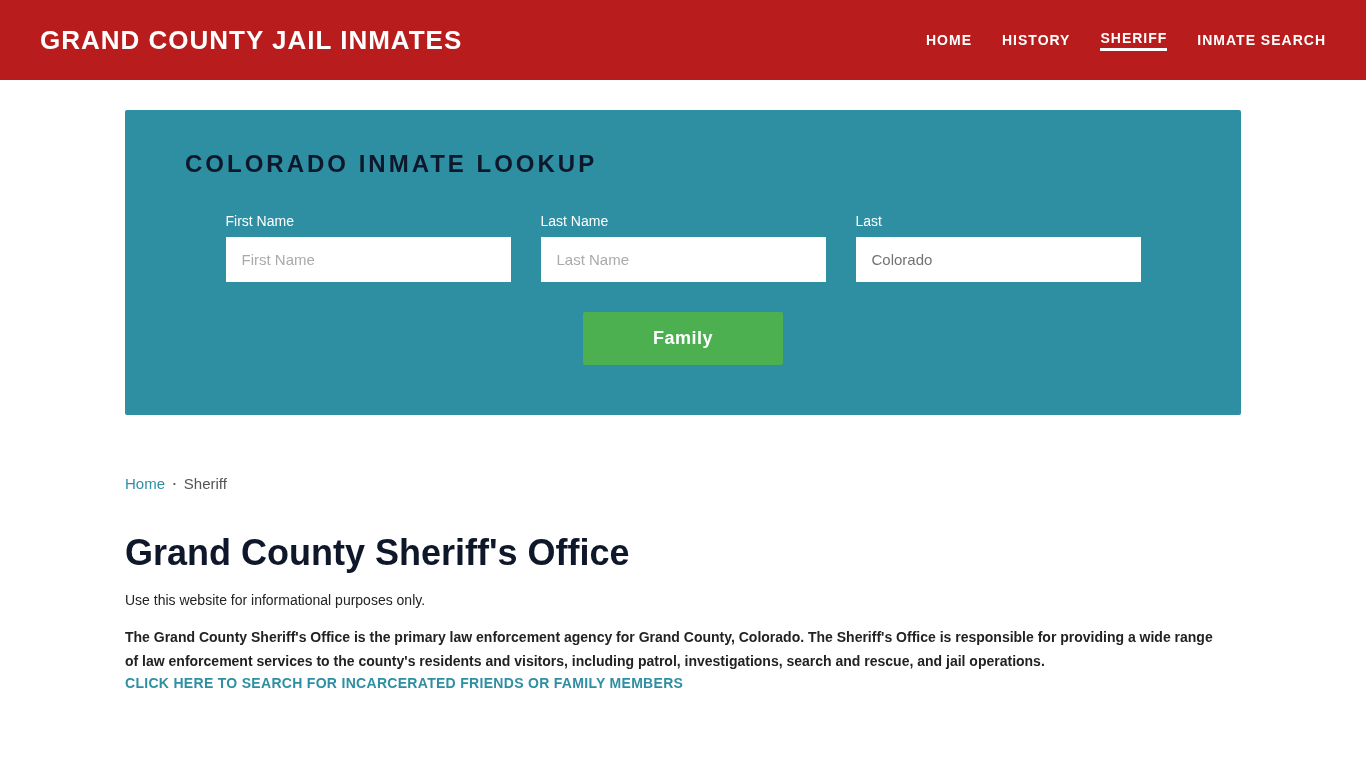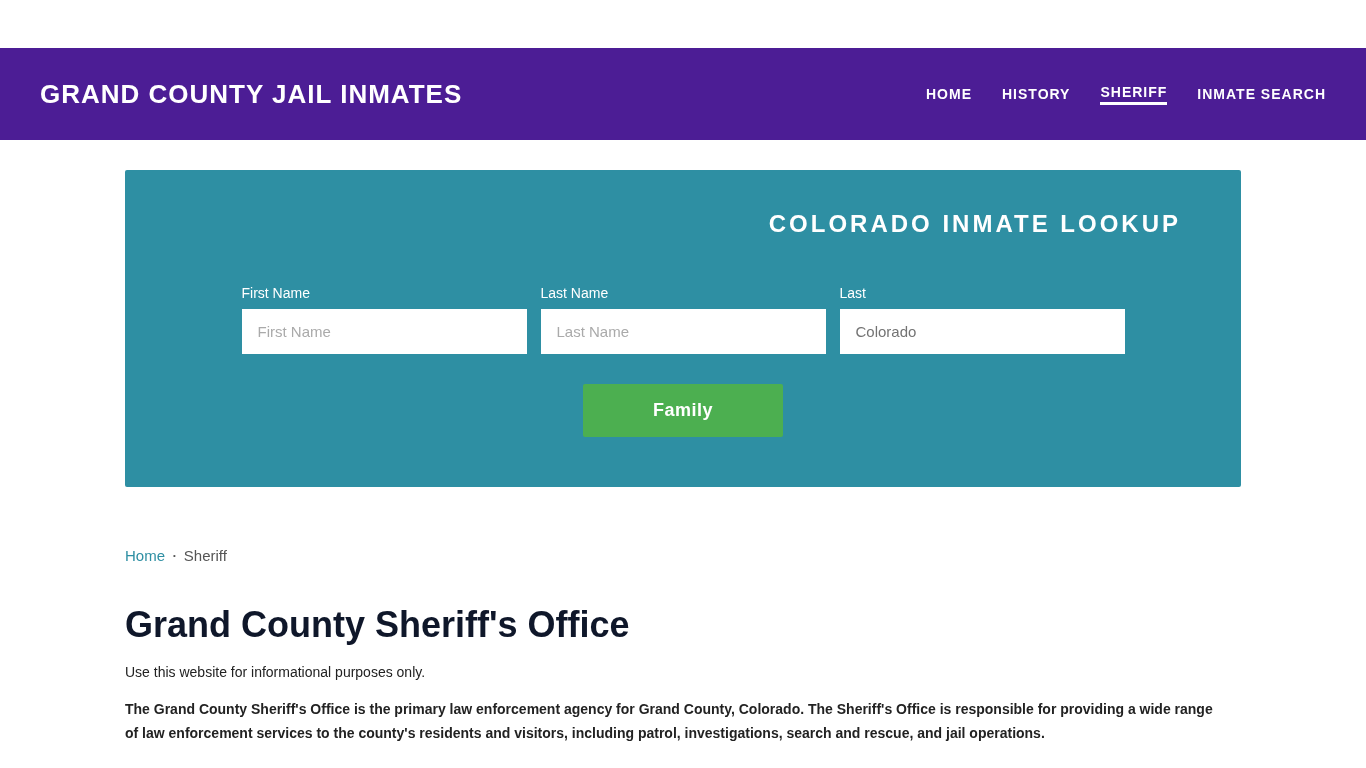--- a/index.html
+++ b/index.html
@@ -10,27 +10,26 @@
 
     body {
       font-family: Arial, sans-serif;
       background: #ffffff;
       width: 1366px;
       min-height: 768px;
     }
 
     
     .header {
-      background: #4c1d95;
+      background: #b91c1c;
       display: flex;
       align-items: center;
       justify-content: space-between;
       padding: 0 40px;
-      height: 92px;
-      margin-top: 48px;
+      height: 80px;
     }
 
     .site-title {
       color: #ffffff;
       font-size: 26px;
       font-weight: 900;
       letter-spacing: 1px;
       text-transform: uppercase;
     }
 
@@ -57,32 +56,32 @@
 
     
     .search-section {
       background: #2e8fa3;
       margin: 30px 125px;
       padding: 40px 60px 50px;
       border-radius: 2px;
     }
 
     .search-title {
-      color: #ffffff;
+      color: #0f172a;
       font-size: 24px;
       font-weight: 700;
       letter-spacing: 3px;
       text-transform: uppercase;
-      text-align: right;
-      margin-bottom: 47px;
+      text-align: left;
+      margin-bottom: 35px;
     }
 
     .search-fields {
       display: flex;
-      gap: 14px;
+      gap: 30px;
       justify-content: center;
       margin-bottom: 30px;
     }
 
     .field-group {
       display: flex;
       flex-direction: column;
       gap: 8px;
     }
 
@@ -235,13 +234,14 @@
   
   <h1 class="page-title">Grand County Sheriff's Office</h1>
 
   
   <p class="subtitle-bold">Use this website for informational purposes only.</p>
 
   
   <p class="description">The Grand County Sheriff's Office is the primary law enforcement agency for Grand County, Colorado. The Sheriff's Office is responsible for providing a wide range of law enforcement services to the county's residents and visitors, including patrol, investigations, search and rescue, and jail operations.</p>
 
   
+  <a class="cta-link">CLICK HERE to Search for Incarcerated Friends or Family Members</a>
 </div>
 
 </body></html>

